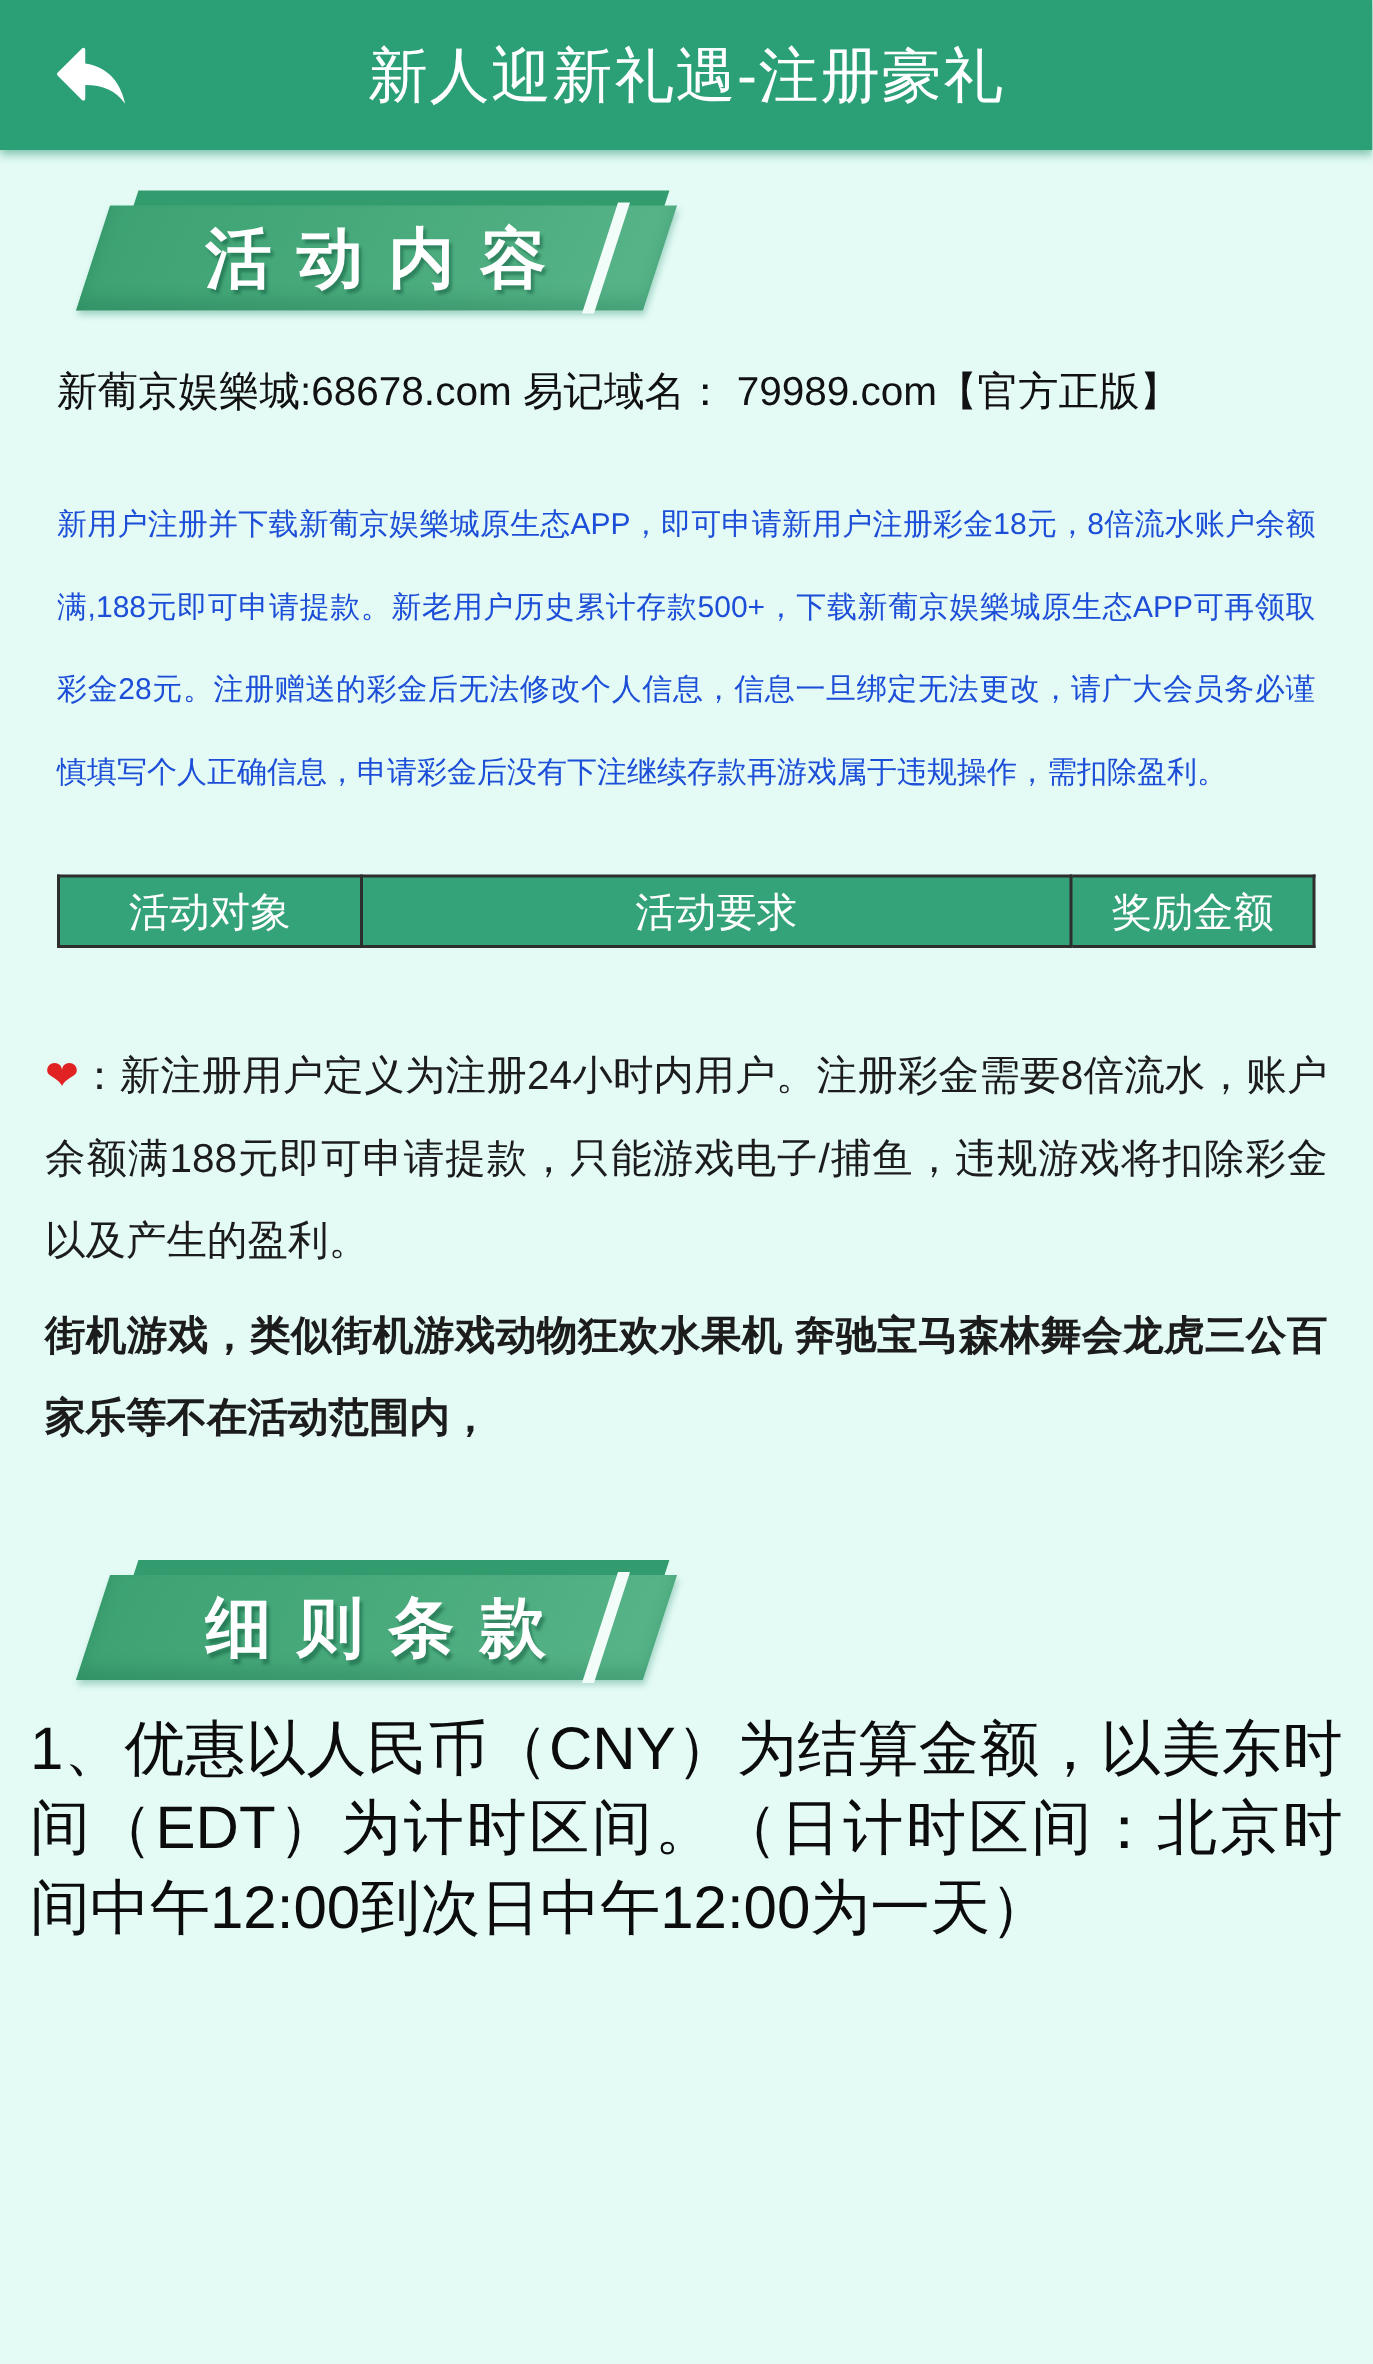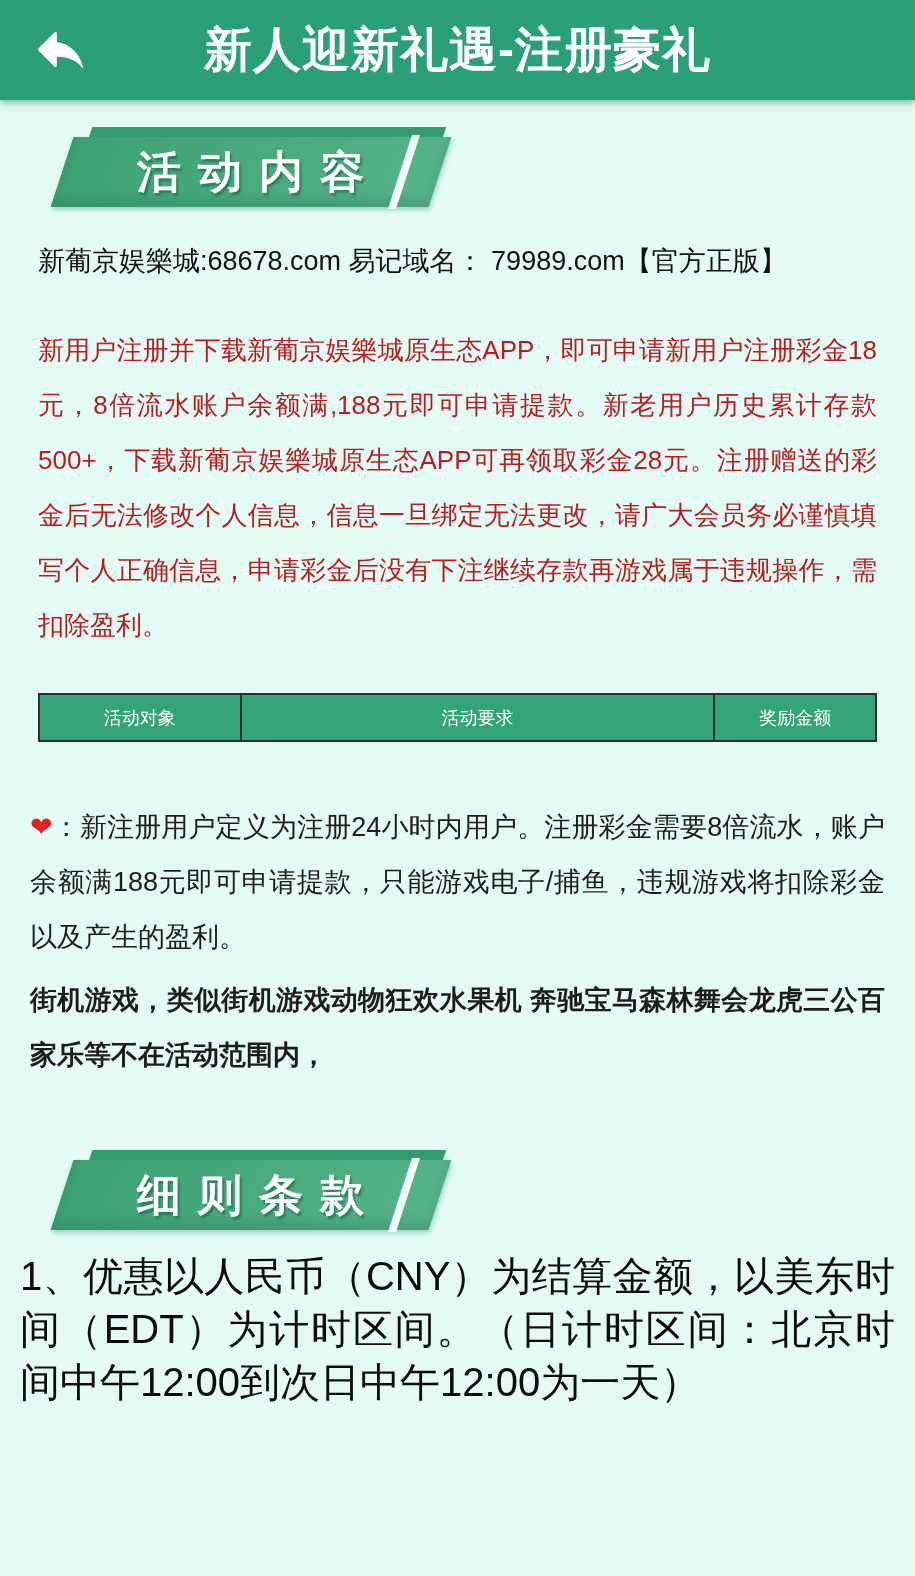--- a/index.html
+++ b/index.html
@@ -20,21 +20,21 @@
     display:flex; align-items:center; justify-content:center;
     box-shadow:0 3px 6px rgba(40,150,112,.55);
   }
   .appbar .back {
     position:absolute; left:26px; top:14px;
     width:72px; height:72px;
     display:flex; align-items:center; justify-content:center;
     cursor:pointer; background:transparent; border:none;
   }
   .appbar .title {
-    color:#fff; font-size:48px; font-weight:700; letter-spacing:1px;
+    color:#fff; font-size:40px; font-weight:400; letter-spacing:1px;
   }
   
   .banner {
     position:relative;
     margin-left:62px;
     width:378px; height:70px;
   }
   .banner .strip {
     position:absolute; top:-10px; left:28px; right:-4px; height:14px;
     background:#339c6f;
@@ -63,36 +63,36 @@
   .banner1 { margin-top:37px; }
   .banner2 { margin-top:77px; }
   
   .domain-line {
     margin:36px 38px 0 38px;
     font-size:27px; font-weight:500; color:#111;
     white-space:nowrap;
   }
   .para {
     margin:44px 38px 0 38px;
-    font-size:26px; line-height:55px;
-    text-align:justify; color:#b91c1c;
+    font-size:20px; line-height:55px;
+    text-align:justify; color:#1d4ed8;
   }
   .notes {
     margin:58px 30px 0 30px;
     font-size:27px; line-height:55px;
     text-align:justify; color:#1c1c1c;
   }
   .note2 { margin-top:8px;font-weight:bold; }
   .heart { color:#e02222; font-size:27px; }
   
   .rules-table {
     margin:40px 38px 0 38px;
     width:839px;
     border-collapse:collapse;
-    font-size:18px;
+    font-size:27px;
   }
   .rules-table th {
     background:#35a379; color:#fff; font-weight:500;
     height:47px; border:2px solid #2e2e2e;
   }
   .rules-table td {
     border:2px solid #2e2e2e;
     text-align:center; vertical-align:middle;
     color:#1c1c1c;
     padding:10px 6px;

